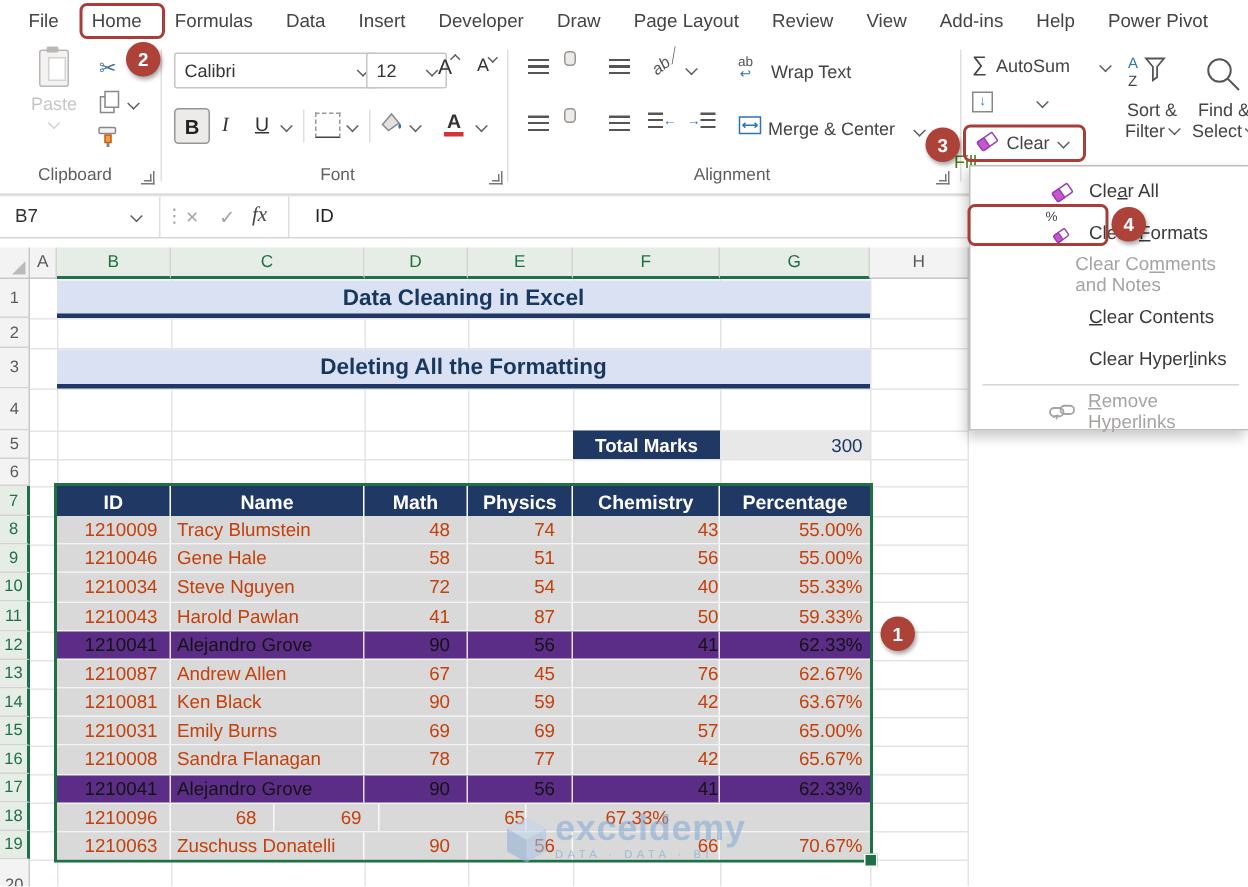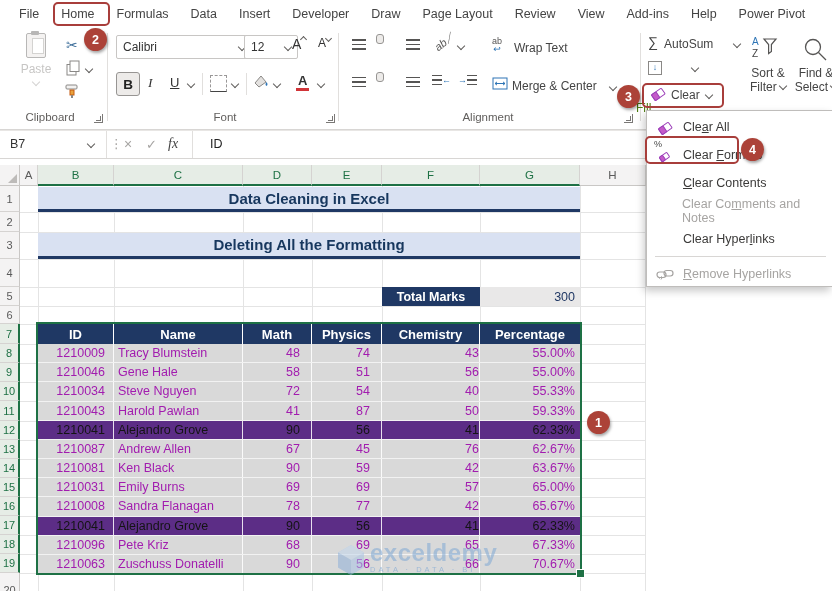--- a/index.html
+++ b/index.html
@@ -50,41 +50,41 @@
   .gl{position:absolute;background:#E4E4E4;z-index:1;}
   .band{position:absolute;left:38px;width:542px;background:#D9E1F2;border-bottom:3px solid #1F3864;
         display:flex;align-items:center;justify-content:center;color:#17375E;z-index:2;box-sizing:border-box;}
   
   .dtable{position:absolute;left:36px;top:322px;width:546px;height:253px;box-sizing:border-box;
           border:2px solid #1E7145;z-index:3;display:flex;flex-direction:column;font-size:12.5px;}
   .thead{height:20px;display:flex;background:#1F3864;color:#fff;font-weight:bold;font-size:13px;}
   .thead .tc{display:flex;align-items:center;justify-content:center;box-sizing:border-box;border-right:1px solid #fff;}
   .thead .tc:last-child{border-right:none;}
   .tbody{flex:1;display:flex;flex-direction:column;}
-  .trow{flex:1;display:flex;background:#D9D9D9;color:#a21caf;border-bottom:1px solid #F2F2F2;}
+  .trow{flex:1;display:flex;background:#D9D9D9;color:#c2410c;border-bottom:1px solid #F2F2F2;}
   .trow:last-child{border-bottom:none;}
   .trow.hl{background:#5C2D86;color:#141414;}
   .tc{box-sizing:border-box;border-right:1px solid rgba(255,255,255,.85);display:flex;align-items:center;}
   .tc:last-child{border-right:none;}
   .c-id{width:76px;justify-content:flex-end;padding-right:8px;}
   .c-name{width:129px;padding-left:4px;}
   .c-math{width:69px;justify-content:flex-end;padding-right:11px;}
   .c-phy{width:70px;justify-content:flex-end;padding-right:11px;}
   .c-chem{width:98px;justify-content:flex-end;}
   .c-pct{width:100px;justify-content:flex-end;padding-right:5px;}
   .fillhandle{position:absolute;right:-5px;bottom:-5px;width:7px;height:7px;background:#1E7145;border:1px solid #fff;}
   
   .wmark{position:absolute;left:336px;top:543px;display:flex;align-items:flex-start;z-index:4;pointer-events:none;}
   .wm-txt{font-size:24px;font-weight:bold;color:#7FA8D4;opacity:.55;line-height:20px;letter-spacing:.5px;}
   .wm-sub{font-size:7.5px;letter-spacing:3px;color:#7FA8D4;opacity:.65;margin-top:2px;}
   
   .menu{position:absolute;left:646px;top:110px;width:186px;height:177px;background:#fff;
         border:1px solid #BFBDBB;border-right:none;box-shadow:-2px 4px 8px rgba(0,0,0,.22);
         z-index:50;padding-top:2px;box-sizing:border-box;font-size:12.5px;color:#3B3A39;}
-  .mi{height:28px;display:flex;align-items:center;}
+  .mi{height:28px;display:flex;align-items:center;padding-left:43px;}
   .mi-ico{width:36px;display:flex;align-items:center;justify-content:center;}
   .mi.dis{color:#A6A4A2;}
   .msep{height:1px;background:#D8D6D4;margin:3px 6px 3px 8px;}
   
   .ann-box{position:absolute;border:2.5px solid #A83E3B;border-radius:5px;z-index:60;box-sizing:border-box;}
   .ann-circle{position:absolute;width:23px;height:23px;border-radius:50%;background:#AC4238;color:#fff;
               font-weight:bold;font-size:12.5px;display:flex;align-items:center;justify-content:center;
               box-shadow:1px 2px 3px rgba(0,0,0,.35);z-index:61;}
   .t12{font-size:12px;} .mini{font-size:9px;}
 </style>
@@ -396,21 +396,20 @@
       <div class="trow hl">
         <div class="tc c-id">1210041</div>
           <div class="tc c-name">Alejandro Grove</div>
           <div class="tc c-math">90</div>
           <div class="tc c-phy">56</div>
           <div class="tc c-chem">41</div>
           <div class="tc c-pct">62.33%</div>
       </div>
       <div class="trow">
         <div class="tc c-id">1210096</div>
-          <div class="tc c-name">Pete Kriz</div>
           <div class="tc c-math">68</div>
           <div class="tc c-phy">69</div>
           <div class="tc c-chem">65</div>
           <div class="tc c-pct">67.33%</div>
       </div>
       <div class="trow">
         <div class="tc c-id">1210063</div>
           <div class="tc c-name">Zuschuss Donatelli</div>
           <div class="tc c-math">90</div>
           <div class="tc c-phy">56</div>
@@ -452,27 +451,27 @@
         <span class="mini" style="position:absolute;left:7px;top:-8px;color:#444;">%</span>
         <svg width="14" height="12" style="margin-top:4px;">
             <g transform="rotate(-35 7 6)">
               <rect x="2" y="3" width="9" height="5.5" rx="1" fill="#fff" stroke="#9B3DB8"></rect>
               <rect x="2" y="3" width="4" height="5.5" rx="1" fill="#C45AC9" stroke="#9B3DB8"></rect>
             </g>
           </svg>
       </span>
       <span><span>Clear </span><u>F</u><span>ormats</span></span>
     </div>
+    <div class="mi dis">
+      <span class="mi-ico"></span>
+      <span><span>Clear Co</span><u>m</u><span>ments and Notes</span></span>
+    </div>
     <div class="mi">
       <span class="mi-ico"></span>
       <span><span></span><u>C</u><span>lear Contents</span></span>
-    </div>
-    <div class="mi dis">
-      <span class="mi-ico"></span>
-      <span><span>Clear Co</span><u>m</u><span>ments and Notes</span></span>
     </div>
     <div class="mi">
       <span class="mi-ico"></span>
       <span><span>Clear Hyper</span><u>l</u><span>inks</span></span>
     </div>
     <div class="msep"></div>
     <div class="mi dis">
       <span class="mi-ico">
         <svg width="18" height="12">
             <rect x="1" y="4" width="9" height="5.5" rx="2.7" fill="none" stroke="#A6A4A2" stroke-width="1.2"></rect>

